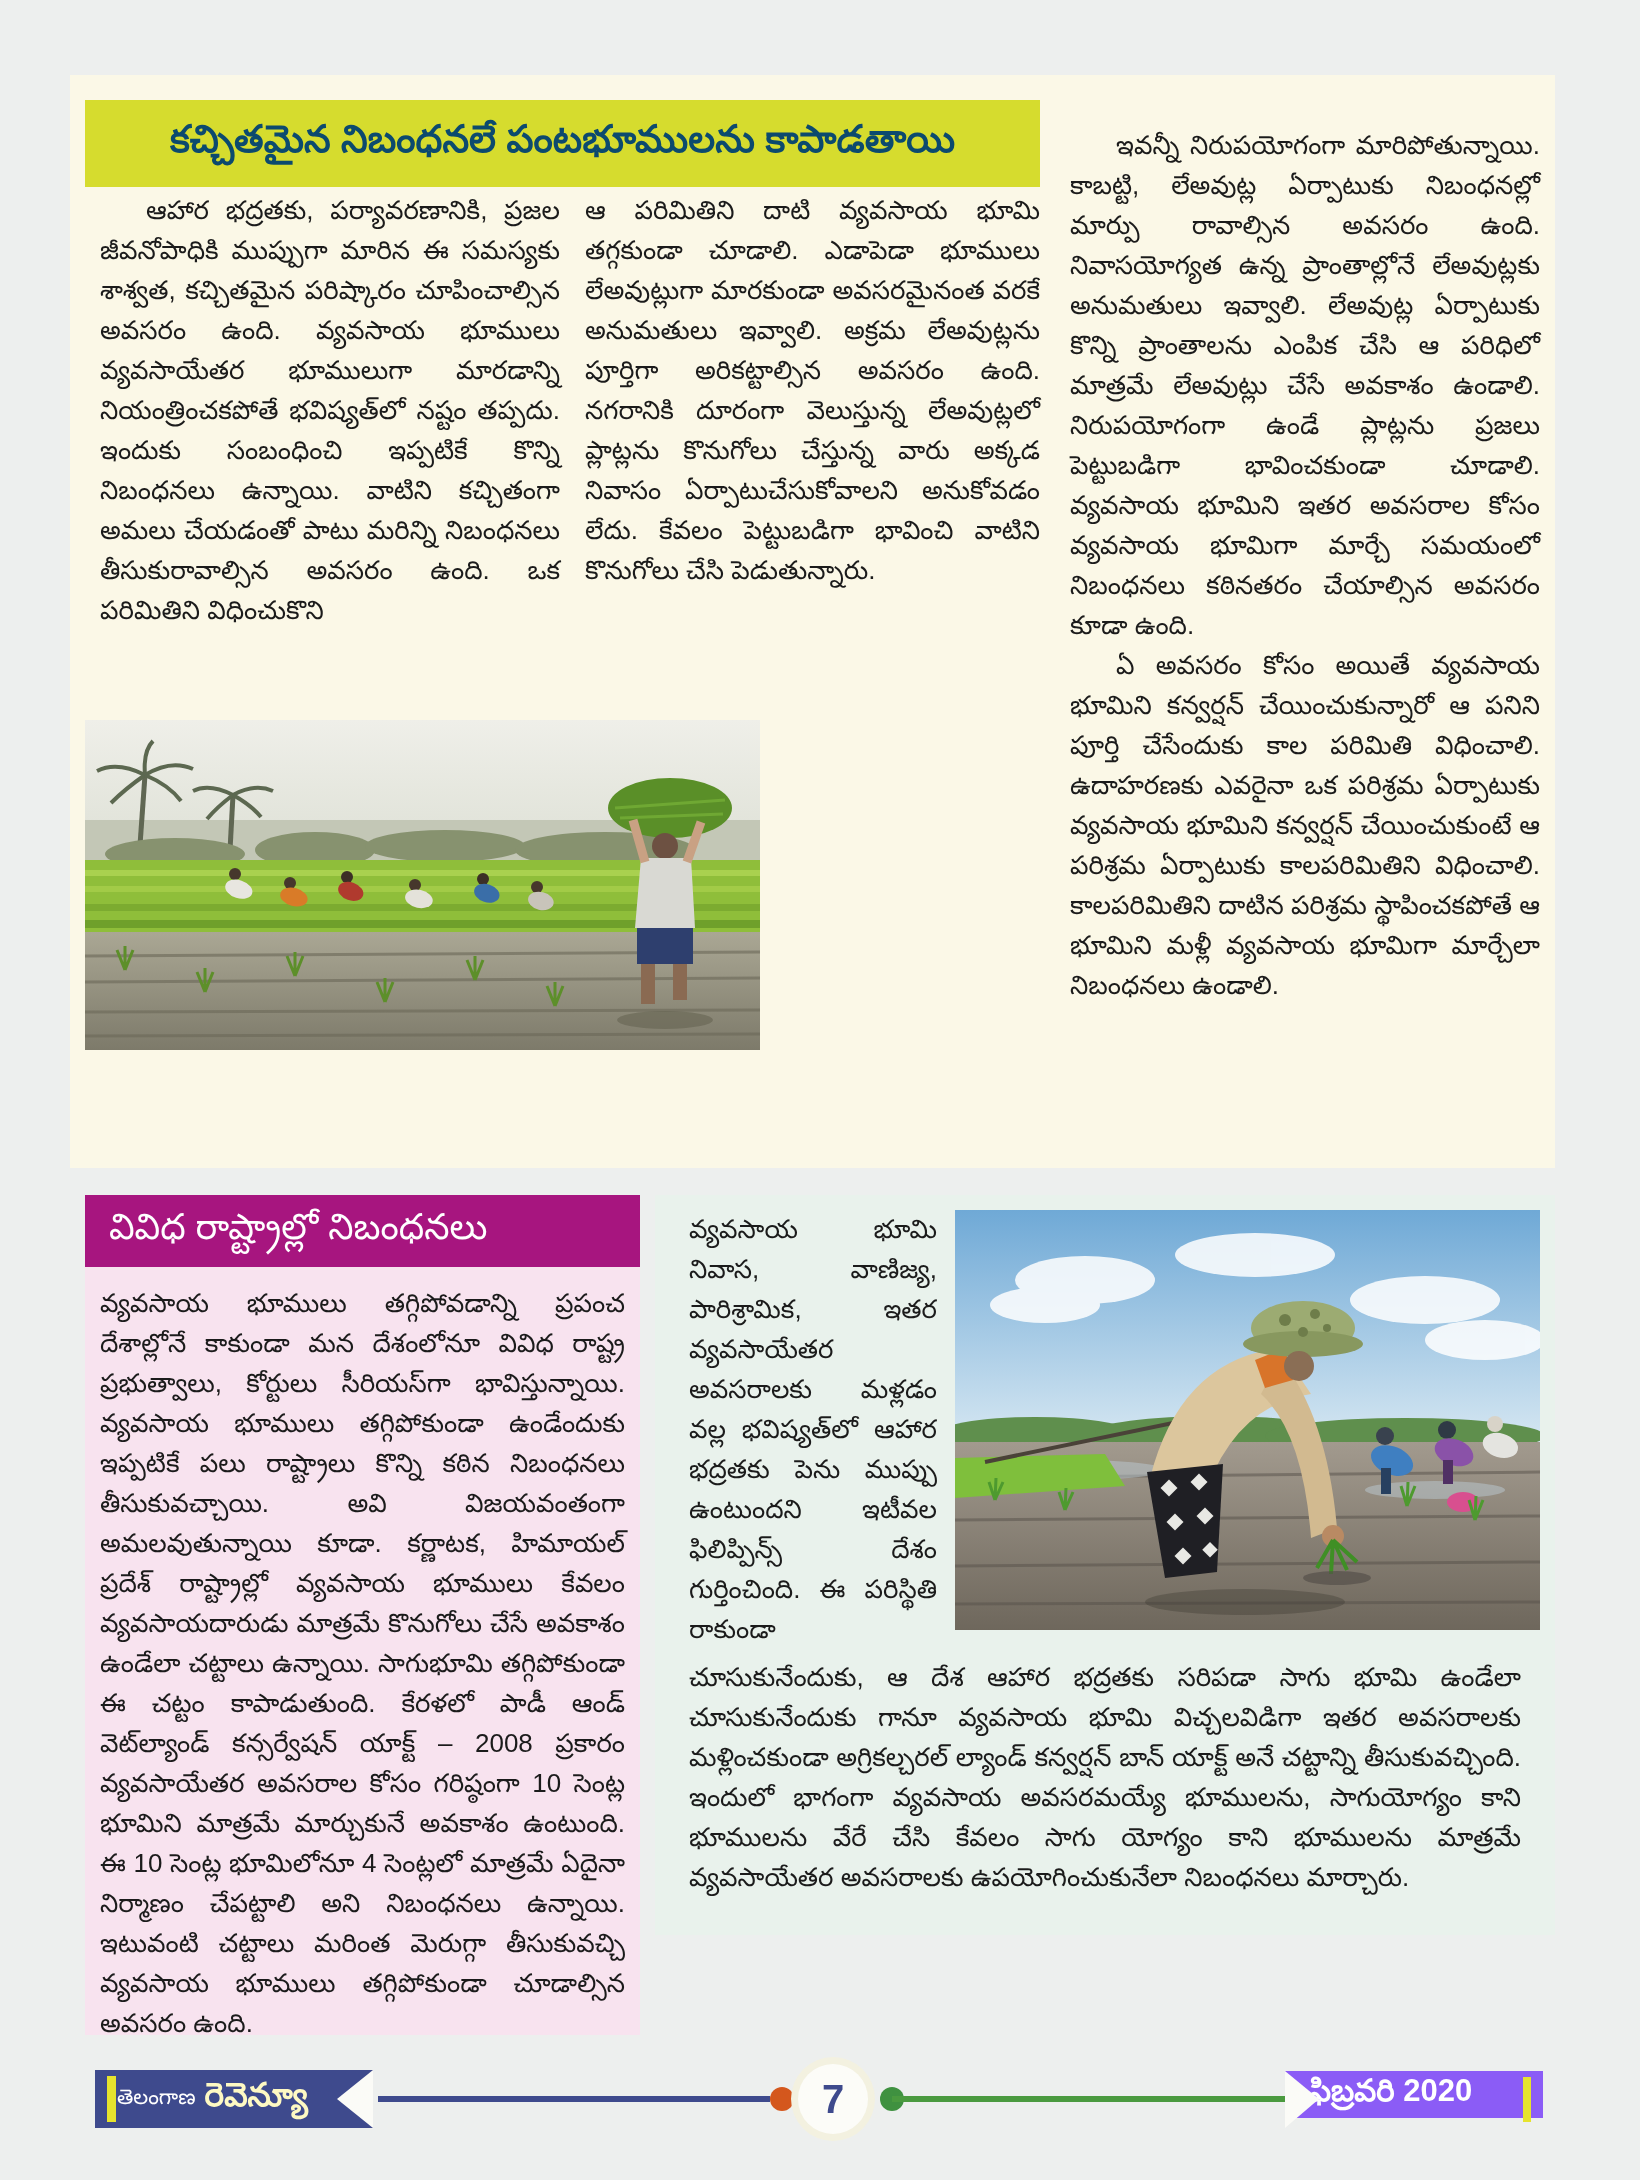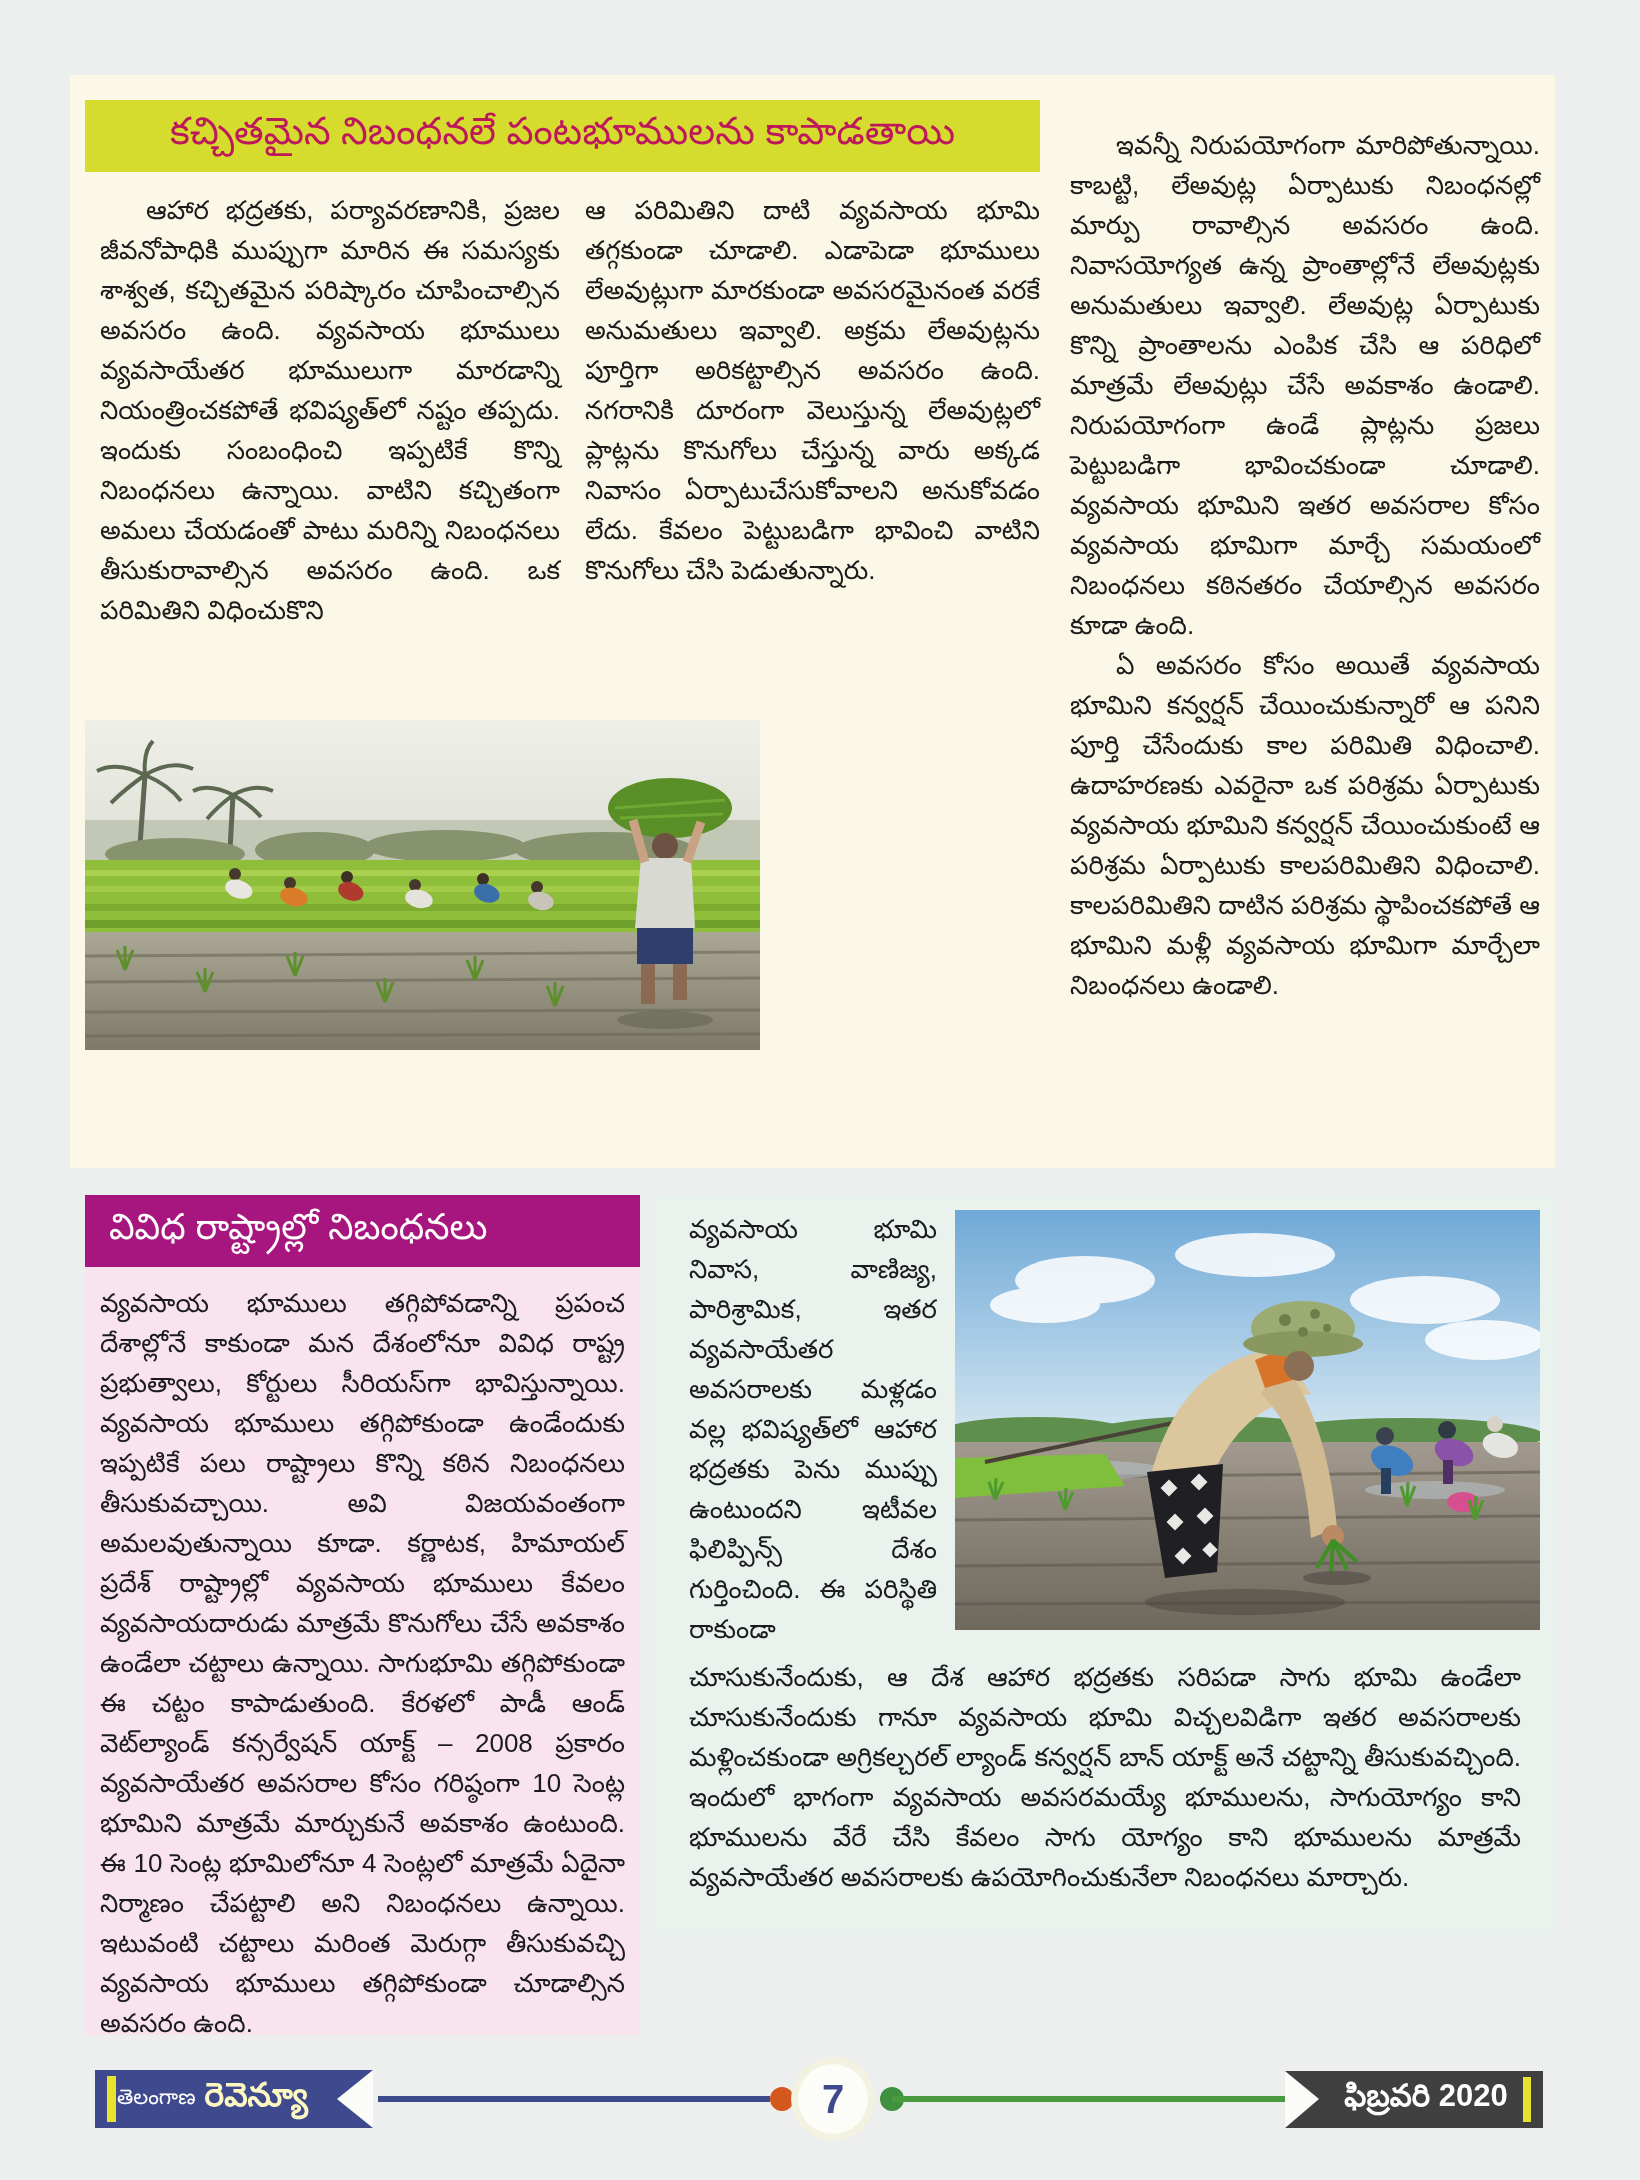--- a/index.html
+++ b/index.html
@@ -1,22 +1,22 @@
 <!DOCTYPE html>
 <html><head>
 <meta charset="utf-8">
 <style>
   html,body{margin:0;padding:0;}
   body{font-family:"Liberation Sans","DejaVu Sans",sans-serif;}
   .page{position:relative;width:1640px;height:2180px;background:#edefee;overflow:hidden;}
 
   
   .section-top{position:absolute;left:70px;top:75px;width:1485px;height:1093px;background:#fbf8e7;}
-  .title-banner{position:absolute;left:15px;top:25px;width:955px;height:72px;background:#d6dc2e;
-    display:flex;align-items:center;justify-content:center;font-size:38px;font-weight:normal;color:#be185d;overflow:hidden;}
+  .title-banner{position:absolute;left:15px;top:25px;width:955px;height:87px;background:#d6dc2e;
+    display:flex;align-items:center;justify-content:center;font-size:38px;font-weight:bold;color:#0c4a6e;overflow:hidden;}
   .bodytext{font-size:26px;line-height:40px;text-align:justify;color:#1b1b1b;}
   .col-1{position:absolute;left:30px;top:115px;width:460px;}
   .col-2{position:absolute;left:515px;top:115px;width:455px;}
   .col-3{position:absolute;left:1000px;top:50px;width:470px;}
   .col-3 p{margin:0;text-indent:46px;}
   .indent{text-indent:46px;}
   .photo-1{position:absolute;left:15px;top:645px;width:675px;height:330px;overflow:hidden;}
 
   
   .section-states{position:absolute;left:85px;top:1195px;width:555px;}
@@ -41,22 +41,22 @@
   .brand-large{color:#fef9c3;font-size:33px;font-weight:bold;}
   .brand-arrow{position:absolute;right:0;top:0;width:0;height:0;
     border-top:29px solid transparent;border-bottom:29px solid transparent;border-right:36px solid #fbfbf7;}
   .line-blue{position:absolute;left:378px;top:2096px;width:392px;height:6px;background:#3e4a8d;}
   .dot-orange{position:absolute;left:770px;top:2087px;width:24px;height:24px;border-radius:50%;background:#d4571d;}
   .page-circle{position:absolute;left:798px;top:2064px;width:70px;height:70px;border-radius:50%;background:#fcfcf8;
     box-shadow:0 0 0 7px #f3f1e0;display:flex;align-items:center;justify-content:center;
     font-size:40px;font-weight:bold;color:#3e4a8d;}
   .dot-green{position:absolute;left:880px;top:2087px;width:24px;height:24px;border-radius:50%;background:#3f9140;}
   .line-green{position:absolute;left:892px;top:2096px;width:393px;height:6px;background:#4a9a3f;}
-  .footer-issue{position:absolute;left:1285px;top:2071px;width:258px;height:57px;background:#404040;
-    display:flex;align-items:center;justify-content:center;}
+  .footer-issue{position:absolute;left:1285px;top:2071px;width:258px;height:47px;background:#8b5cf6;
+    display:flex;align-items:center;justify-content:flex-start;}
   .issue-arrow{position:absolute;left:0;top:0;width:0;height:0;
     border-top:28px solid transparent;border-bottom:29px solid transparent;border-left:34px solid #fbfbf7;}
   .issue-text{color:#ffffff;font-size:31px;font-weight:bold;padding-left:24px;}
   .issue-stripe{position:absolute;right:12px;top:6px;width:8px;height:45px;background:#e6e32e;}
 </style>
 </head>
 <body>
 
 <div class="page">
 

